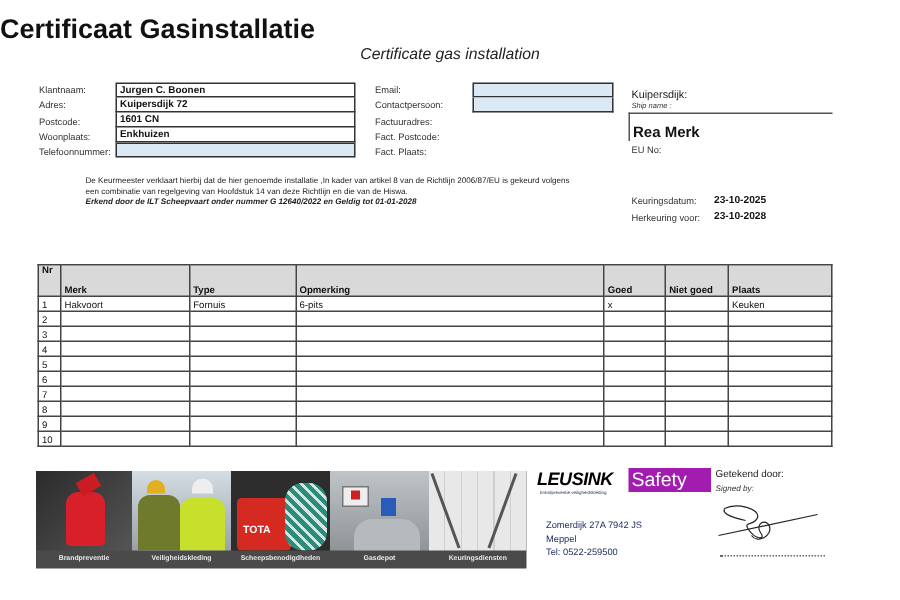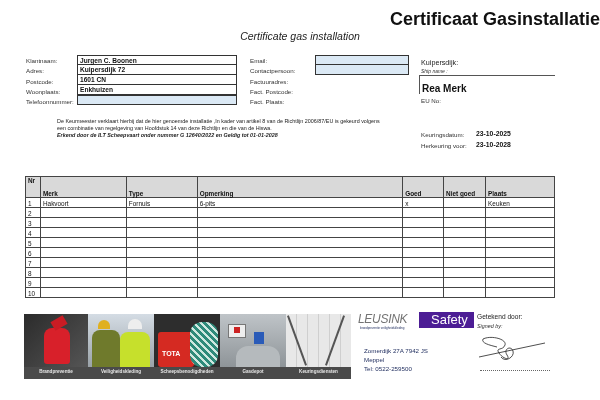--- a/index.html
+++ b/index.html
@@ -1,42 +1,42 @@
 <!DOCTYPE html>
 <html><head>
 <meta charset="utf-8">
 <style>
   * { box-sizing: border-box; margin: 0; padding: 0; }
   html, body { width: 600px; height: 400px; background: #ffffff; overflow: hidden; }
   body { position: relative; font-family: "Liberation Sans", sans-serif; color: #111; }
   .abs { position: absolute; }
 
-  .title { left: 0; width: 600px; top: 9px; text-align: right; font-size: 18px; font-weight: bold; color: #111; }
+  .title { left: 0; width: 600px; top: 9px; text-align: left; font-size: 18px; font-weight: bold; color: #111; }
   .subtitle { left: 0; width: 600px; top: 30px; text-align: center; font-size: 10.5px; font-style: italic; color: #222; }
 
   .lbl { font-size: 6.2px; color: #333; white-space: nowrap; }
   .val { font-size: 6.6px; font-weight: bold; color: #111; white-space: nowrap; padding-left: 2px; line-height: 9px; }
   .field { border: 1px solid #333; border-top: none; height: 10px; }
   .field.first { border-top: 1px solid #333; }
   .field.blue { background: #dbe9f5; }
 
   .notice { font-size: 5.4px; color: #222; line-height: 7px; }
 
   table.grid { border-collapse: collapse; font-size: 6.4px; }
   table.grid td { border: 1px solid #444; height: 10px; padding: 0 2px; vertical-align: bottom; white-space: nowrap; }
   table.grid tr.head td { background: #d9d9d9; font-weight: bold; height: 21px; vertical-align: bottom; }
   table.grid tr.head td.nr { vertical-align: top; }
 
   .banner { left: 24px; top: 314px; width: 327px; height: 65px; background: #4a4a4a; }
   .tile { position: absolute; top: 0; height: 53px; overflow: hidden; }
   .caption { position: absolute; top: 55px; font-size: 4.6px; color: #e8e8e8; font-weight: bold; text-align: center; }
 
   .logo { left: 358px; top: 312px; height: 19px; width: 116px; }
-  .logo-left { position: absolute; left: 0; top: 0; width: 62px; height: 14px; font-weight: normal; font-style: italic; font-size: 12px; color: #737373; letter-spacing: -0.3px; line-height: 14px; }
-  .logo-right { position: absolute; left: 61px; top: 0; width: 55px; height: 16px; background: #4c1d95; color: #fff; font-size: 13px; line-height: 16px; padding-left: 12px; }
+  .logo-left { position: absolute; left: 0; top: 0; width: 62px; height: 14px; font-weight: bold; font-style: italic; font-size: 12px; color: #000000; letter-spacing: -0.3px; line-height: 14px; }
+  .logo-right { position: absolute; left: 61px; top: 0; width: 55px; height: 16px; background: #a21caf; color: #fff; font-size: 13px; line-height: 16px; padding-left: 2px; }
   .logo-tag { position: absolute; left: 2px; top: 14px; font-size: 3px; color: #1c2a5c; }
 
   .addr { left: 364px; top: 346px; font-size: 6.2px; color: #1c2a5c; line-height: 9px; }
 </style>
 </head>
 <body>
 
 <div class="abs title">Certificaat Gasinstallatie</div>
 <div class="abs subtitle">Certificate gas installation</div>
 

